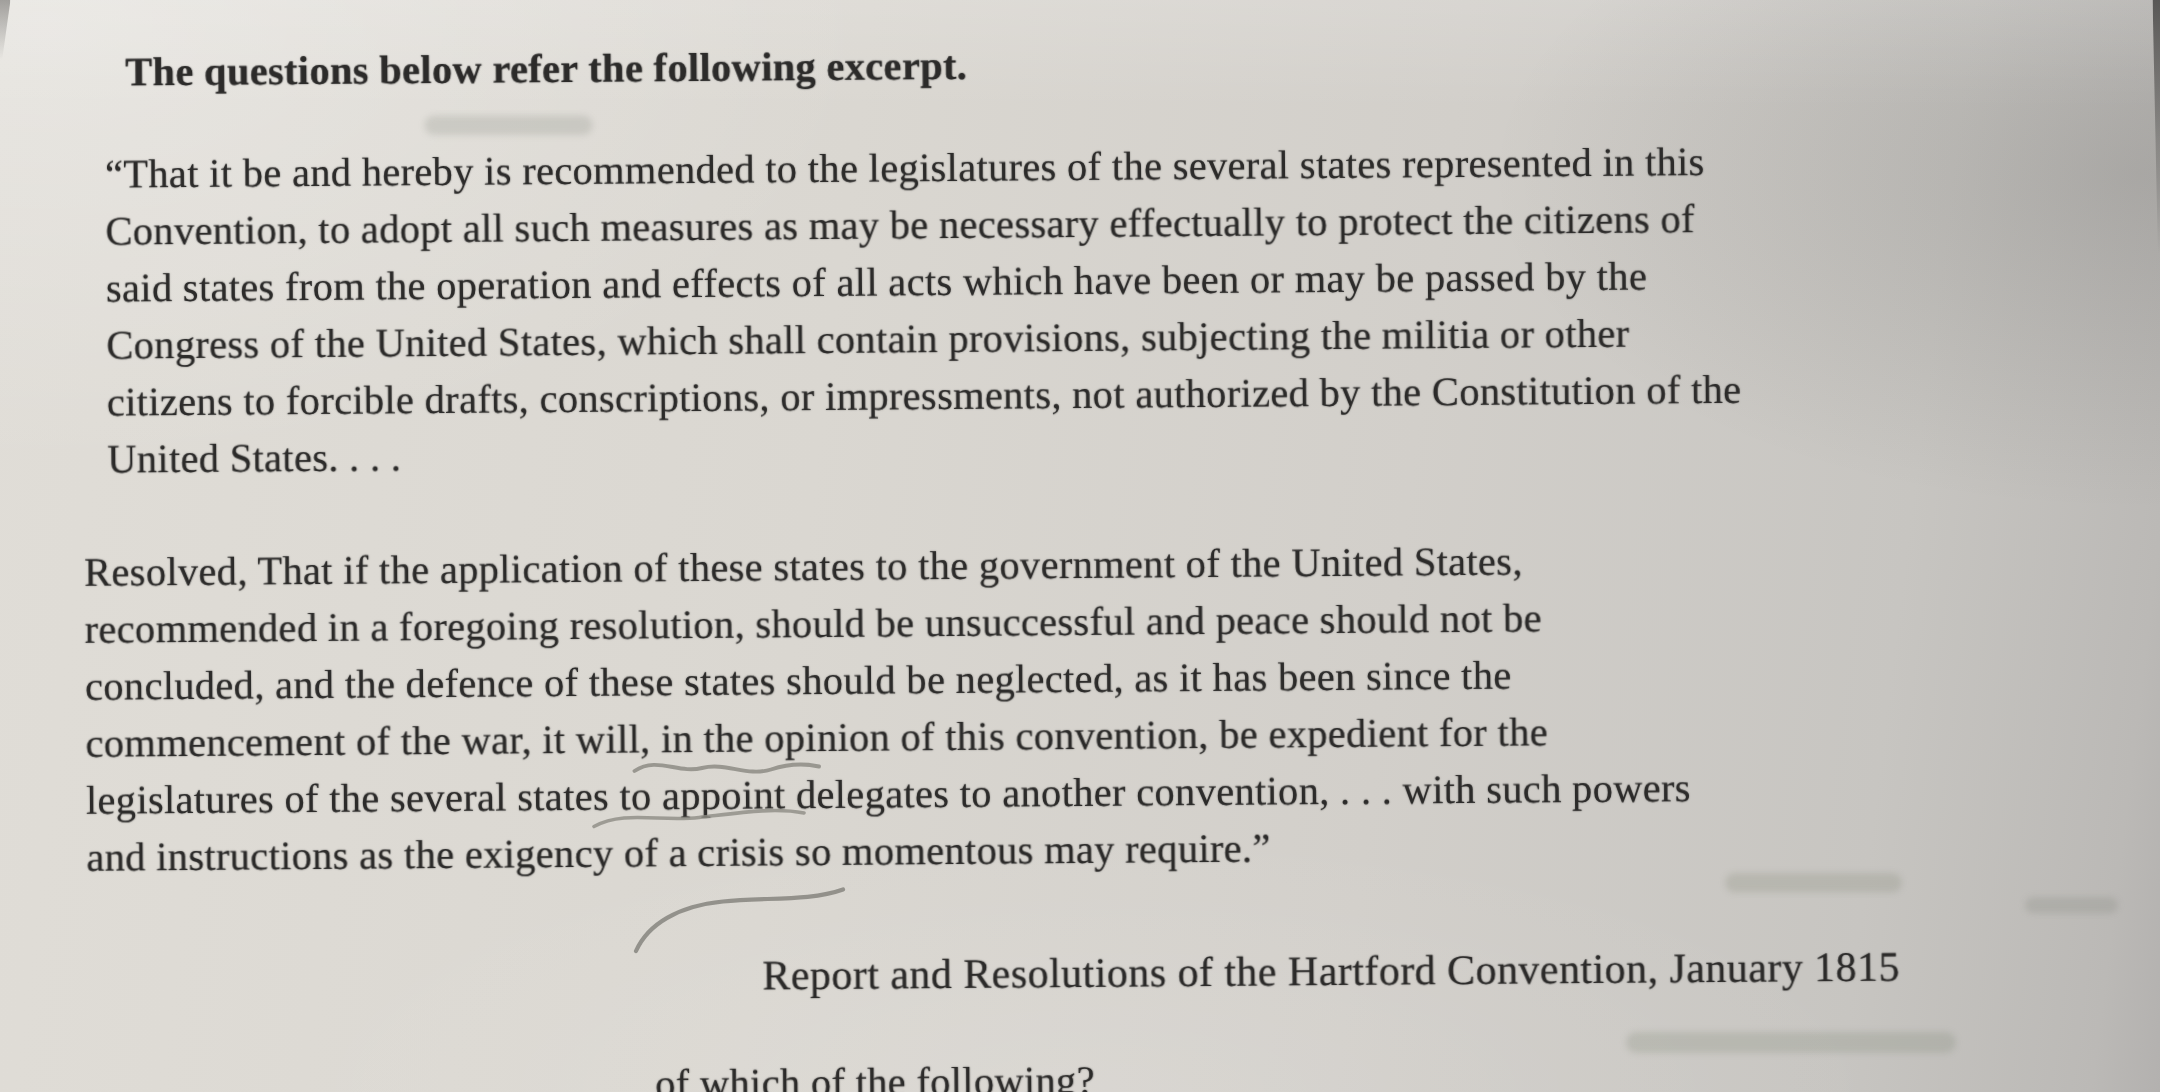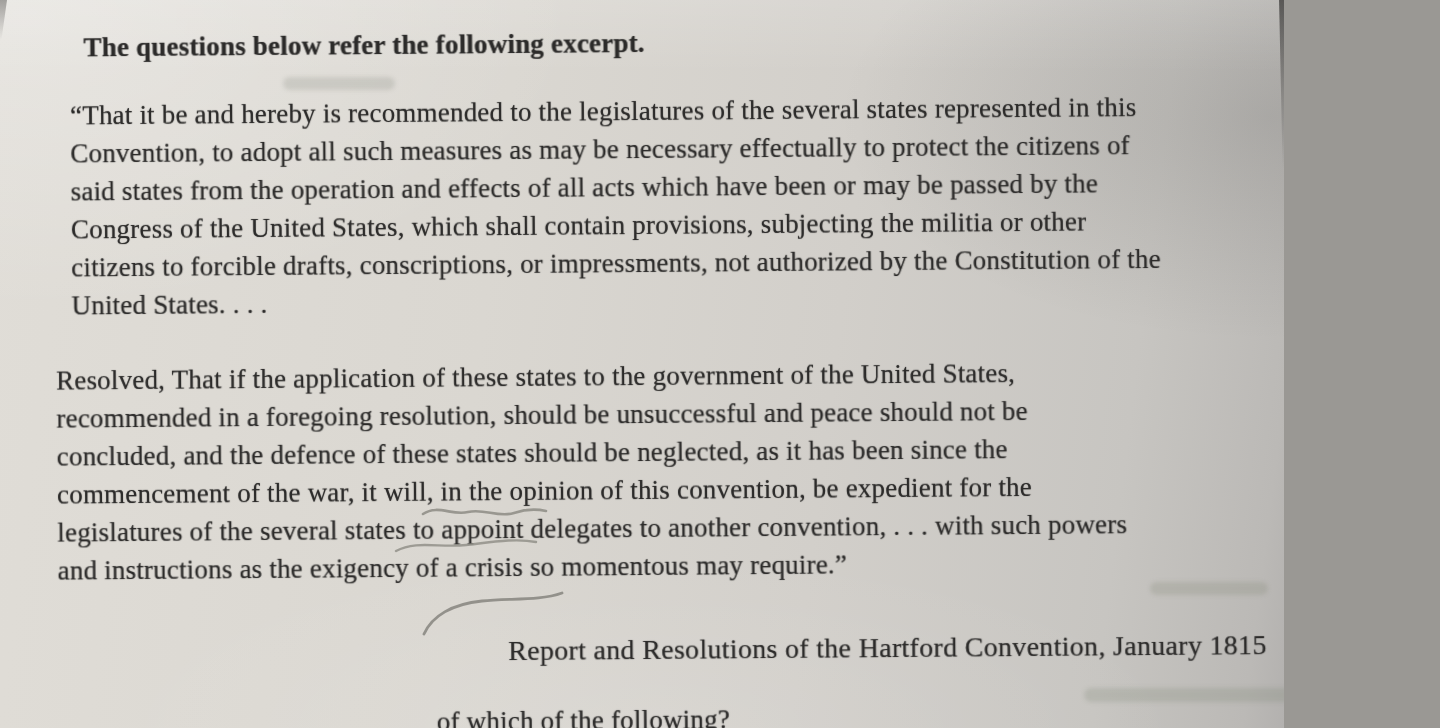--- a/index.html
+++ b/index.html
@@ -1,17 +1,17 @@
 <!DOCTYPE html>
 <html><head>
 <meta charset="utf-8">
 <style>
   html,body{margin:0;padding:0;background:#9a9894;}
   .photo{
-    position:relative;width:1284px;height:728px;overflow:hidden;
+    position:relative;width:1440px;height:728px;overflow:hidden;
     background:linear-gradient(97deg,#e0ddd7 0%,#dad7d1 38%,#d2cfca 64%,#c7c5c1 86%,#bbb9b6 97%,#b3b1af 100%);
     font-family:"Liberation Serif","DejaVu Serif",serif;color:#2c2b2a;
   }
   .shade{position:absolute;inset:0;pointer-events:none;background:
     radial-gradient(ellipse 620px 320px at 99% 16%, rgba(25,25,25,0.13), transparent 70%),
     radial-gradient(ellipse 900px 480px at 2% 2%, rgba(255,255,255,0.28), transparent 62%),
     radial-gradient(ellipse 800px 260px at 50% 100%, rgba(255,255,255,0.10), transparent 70%),
     linear-gradient(to bottom, rgba(255,255,255,0.14), rgba(255,255,255,0) 10%);
   }
   .edge-right{position:absolute;top:0;right:0;width:9px;height:170px;

